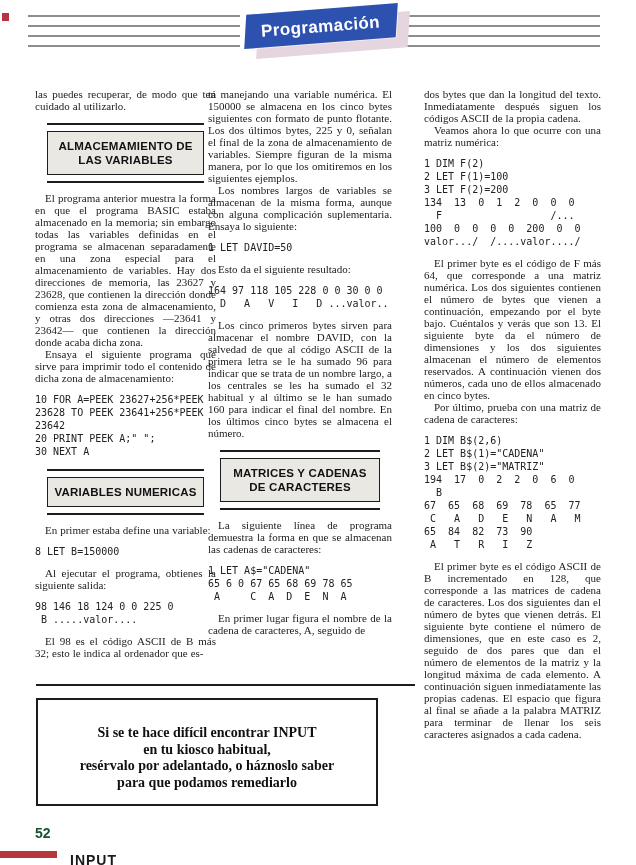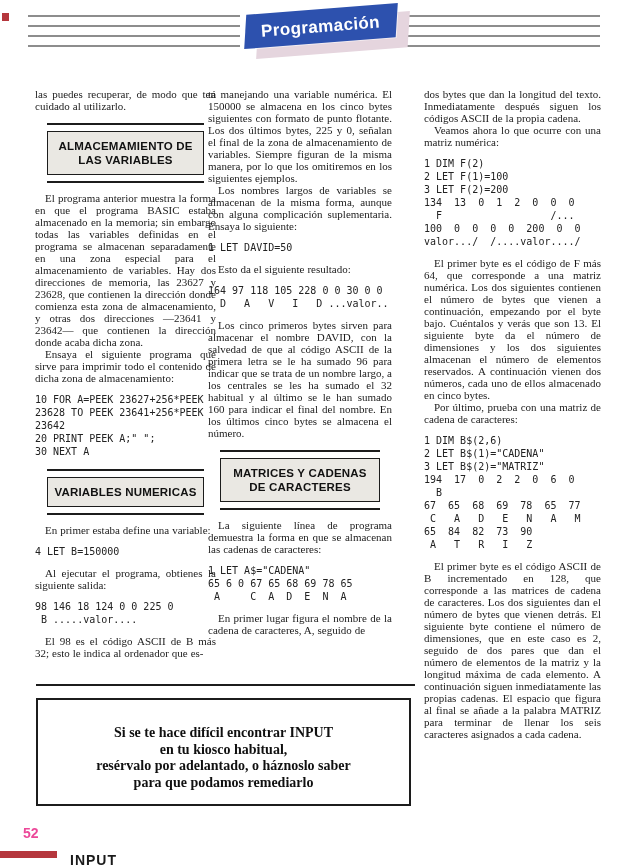--- a/index.html
+++ b/index.html
@@ -59,28 +59,28 @@
   .sect-box {
     border:1px solid #1c1c1c; background:var(--heading_bg,#eae8e3);
     margin:6px 0; padding:7px 5px; text-align:center;
     font:bold 11.5px/14px "Liberation Sans", sans-serif; color:#111;
     letter-spacing:.2px;
   }
 
   
   .notice-rule { position:absolute; left:36px; top:684px; width:379px; height:2px; background:#1c1c1c; }
   .notice-box {
-    position:absolute; left:36px; top:698px; width:375px; height:108px;
+    position:absolute; left:36px; top:698px; width:342px; height:108px;
     border:2px solid #1c1c1c; background:#ffffff; box-sizing:border-box;
     text-align:center; padding-top:25px;
   }
   .notice-line { font:bold 14px/16.5px "Liberation Serif", serif; color:#101010; }
 
   
-  .footer-num { position:absolute; left:23px; top:825px; font:bold 14px "Liberation Sans", sans-serif; color:#ec4899; }
+  .footer-num { position:absolute; left:35px; top:825px; font:bold 14px "Liberation Sans", sans-serif; color:#14532d; }
   .footer-mag { position:absolute; left:70px; top:825px; font:bold 14px "Liberation Sans", sans-serif; letter-spacing:1px; color:#1a1a1a;margin-top:27px; }
 </style>
 </head>
 <body>
 
 <div id="page">
 
   <div class="corner-red"></div>
 
   <div class="rules rules-left"></div>
@@ -104,21 +104,21 @@
 23628 TO PEEK 23641+256*PEEK
 23642
 20 PRINT PEEK A;" ";
 30 NEXT A</pre>
       <div class="sect">
         <div class="sect-rule"></div>
         <div class="sect-box">VARIABLES NUMERICAS</div>
         <div class="sect-rule"></div>
       </div>
       <p class="body-p">En primer estaba define una variable:</p>
-      <pre class="code">4 LET B=150000</pre>
+      <pre class="code">8 LET B=150000</pre>
       <p class="body-p">Al ejecutar el programa, obtienes la siguiente salida:</p>
       <pre class="code">98 146 18 124 0 0 225 0
  B .....valor....</pre>
       <p class="body-p">El 98 es el código ASCII de B más 32; esto le indica al ordenador que es-</p>
     </div>
   <div class="col col-middle" id="col-middle">
       <p class="body-p noindent">tá manejando una variable numérica. El 150000 se almacena en los cinco bytes siguientes con formato de punto flotante. Los dos últimos bytes, 225 y 0, señalan el final de la zona de almacenamiento de variables. Siempre figuran de la misma manera, por lo que los omitiremos en los siguientes ejemplos.</p>
       <p class="body-p">Los nombres largos de variables se almacenan de la misma forma, aunque con alguna complicación suplementaria. Ensaya lo siguiente:</p>
       <pre class="code">1 LET DAVID=50</pre>
       <p class="body-p">Esto da el siguiente resultado:</p>

